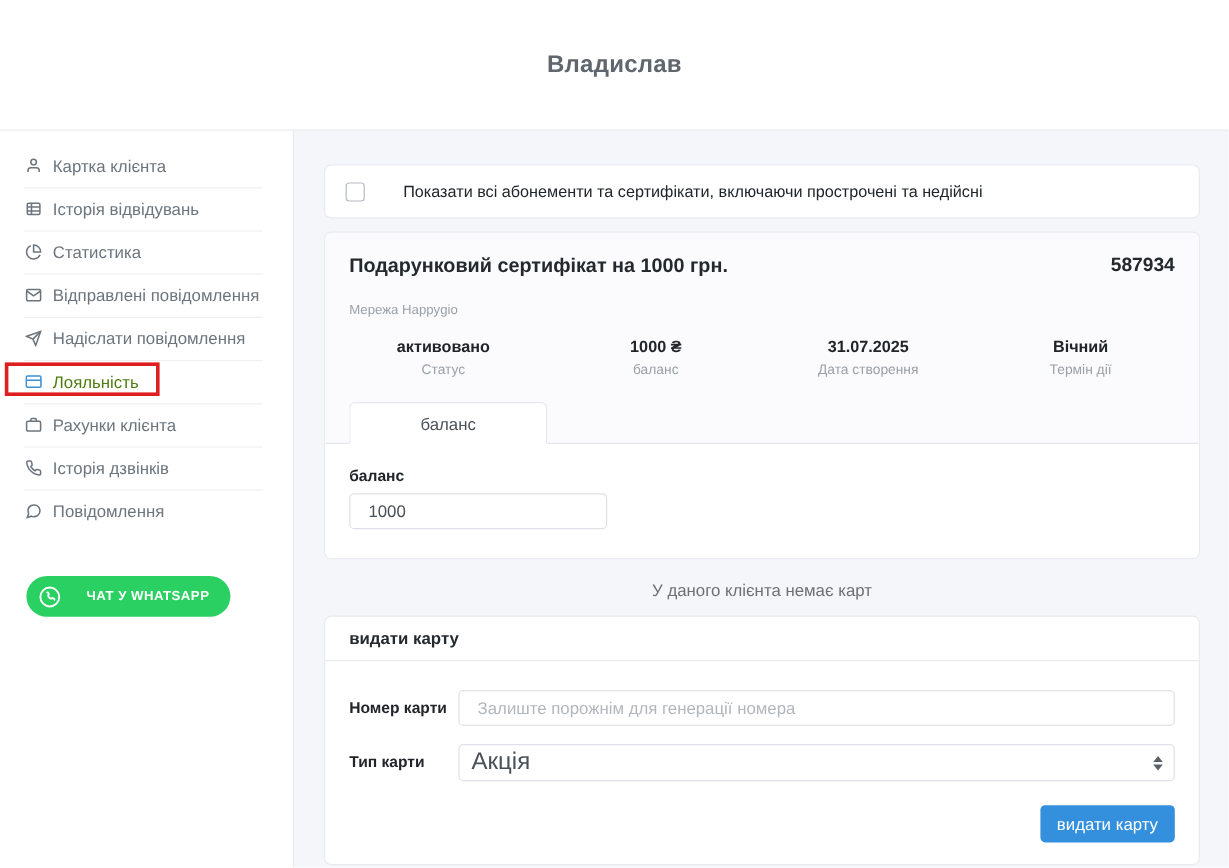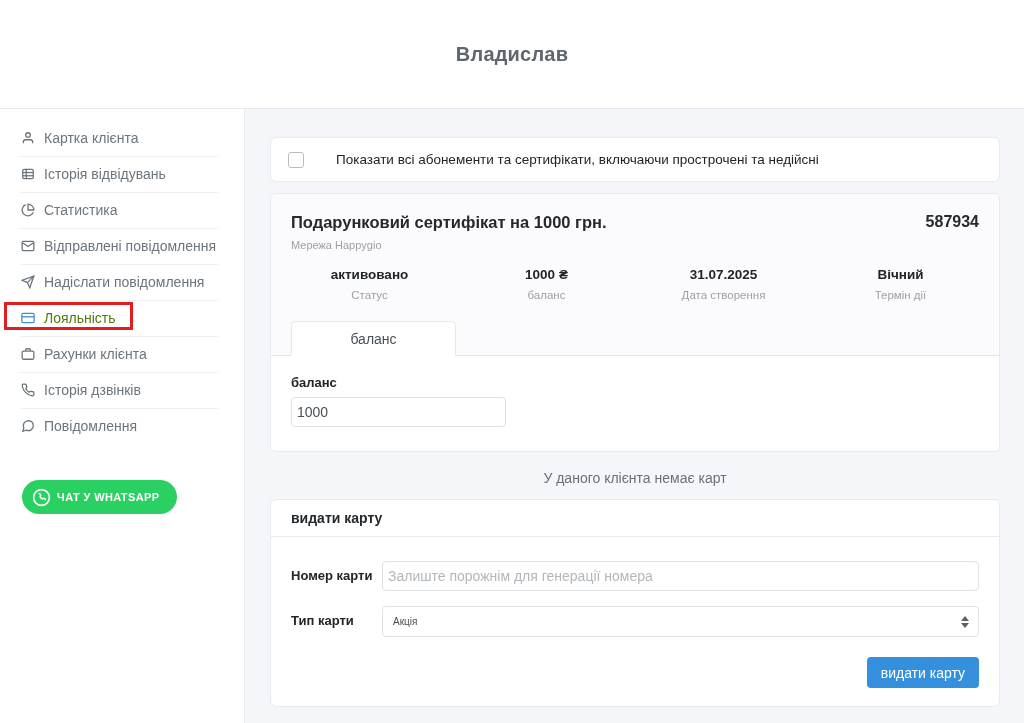--- a/index.html
+++ b/index.html
@@ -20,73 +20,73 @@
   .side-item { position:relative; display:flex; align-items:center; gap:9px;
     padding:9px 0 10px 1px; border-bottom:1px solid #eef0f2; cursor:pointer;
     font-size:14px; color:#6c757d; }
   .side-item:last-child { border-bottom:none; }
   .side-item svg { width:14px; height:14px; stroke:#6c757d; flex-shrink:0; }
   .side-item.active { color:#4d7c0f; }
   .side-item.active svg { stroke:#3d8fd4; }
   .red-box { position:absolute; left:-16px; top:1px; width:129px; height:28px;
     border:3px solid #df1f1f; pointer-events:none; }
 
-  .whatsapp-btn { margin:36px 0 0 22px; display:inline-flex; align-items:center; gap:5px;
+  .whatsapp-btn { margin:36px 0 0 22px; display:inline-flex; align-items:center; gap:20px;
     background:#2bd063; color:#fff; border:none; border-radius:17px; height:34px;
     padding:0 17px 0 9px; font-size:11px; font-weight:700; letter-spacing:.4px; cursor:pointer;
     font-family:inherit; }
   .whatsapp-btn svg { width:21px; height:21px; }
 
   
   .main { flex:1; background:#f5f6fa; padding:28px 24px 0 25px; overflow:hidden; }
 
   .card { background:#fff; border:1px solid #e9eaf0; border-radius:6px;gap:20px; }
 
   .filter-card { height:45px; display:flex; align-items:center; padding:0 17px; margin-bottom:11px; }
   .checkbox { width:16px; height:16px; border:1px solid #b6bcc3; border-radius:3px; background:#fff;
     margin-right:12px; flex-shrink:0; cursor:pointer; }
   .filter-label { font-size:13.5px; color:#212529; }
 
   
   .cert-card { margin-bottom:18px; overflow:hidden; }
   .cert-upper { background:#fbfbfd; }
   .cert-head { display:flex; justify-content:space-between; align-items:flex-start; padding:19px 20px 0 20px; }
   .cert-title { font-size:16.5px; font-weight:700; color:#24292e; }
-  .cert-sub { font-size:11px; color:#9ba0a8; margin-top:7px; }
+  .cert-sub { font-size:11px; color:#9ba0a8; margin-top:21px; }
   .cert-number { font-size:16px; font-weight:700; color:#24292e; }
 
   .stats-row { display:grid; grid-template-columns:repeat(4,1fr); padding:16px 10px 6px 10px; }
   .stat { text-align:center; }
   .stat-value { font-size:13.5px; font-weight:700; color:#212529; }
   .stat-label { font-size:11.5px; color:#9ba0a8; margin-top:7px; }
 
   .tab-strip { display:flex; padding:14px 20px 0 20px; border-bottom:1px solid #e5e7ea; }
   .tab { width:165px; height:35px; display:flex; align-items:center; justify-content:center;
     font-size:14px; color:#495057; cursor:pointer; margin-bottom:-1px; }
   .tab.active { background:#fff; border:1px solid #e5e7ea; border-bottom:1px solid #fff;
     border-radius:5px 5px 0 0; }
 
   .cert-body { padding:19px 20px 24px 20px; background:#fff; }
   .field-label { font-size:13px; font-weight:700; color:#212529; margin-bottom:7px; }
   .text-input { width:215px; height:30px; border:1px solid #dfe1e6; border-radius:4px;
-    padding:0 5px; font-size:14px; color:#495057; font-family:inherit; background:#fff; }
+    padding:0 15px; font-size:14px; color:#495057; font-family:inherit; background:#fff; }
   .text-input::placeholder { color:#b2b7bd; }
 
   .no-cards { text-align:center; font-size:14px; color:#6b7075; margin:8px 0 13px 0; }
 
   
   .issue-card { }
   .issue-head { padding:10px 20px; border-bottom:1px solid #e9eaf0; font-size:14px; font-weight:700; color:#24292e; }
   .issue-body { padding:24px 20px 18px 20px; }
   .form-row { display:flex; align-items:flex-start; margin-bottom:15px; }
   .form-row .field-label { flex:0 0 91px; padding-top:7px; margin-bottom:0; }
   .form-row .text-input.wide { flex:1; width:auto; }
   .select { flex:1; height:31px; border:1px solid #dfe1e6; border-radius:4px; background:#fff;
     display:flex; align-items:center; justify-content:space-between; padding:0 9px 0 10px;
-    font-size:10px; color:#495057; cursor:pointer; }
+    font-size:20px; color:#495057; cursor:pointer; }
   .select-arrows { display:flex; flex-direction:column; gap:2px; }
   .select-arrows i { width:0; height:0; border-left:4px solid transparent; border-right:4px solid transparent; }
   .select-arrows i.up { border-bottom:5px solid #5a6168; }
   .select-arrows i.down { border-top:5px solid #5a6168; }
 
   .btn-row { display:flex; justify-content:flex-end; margin-top:20px; }
   .primary-btn { background:#3490dc; color:#fff; border:none; border-radius:4px; height:31px;
     padding:0 14px; font-size:14px; cursor:pointer; font-family:inherit; }
 </style>
 </head>

